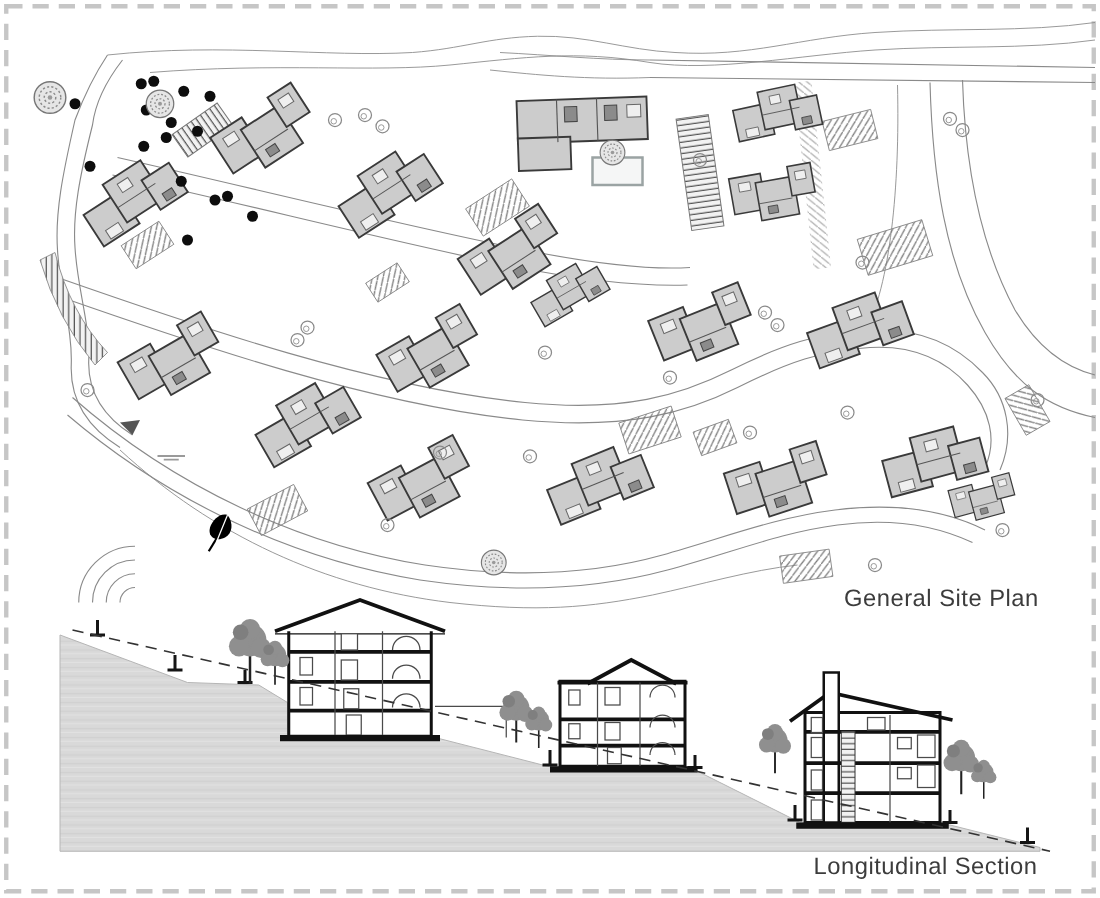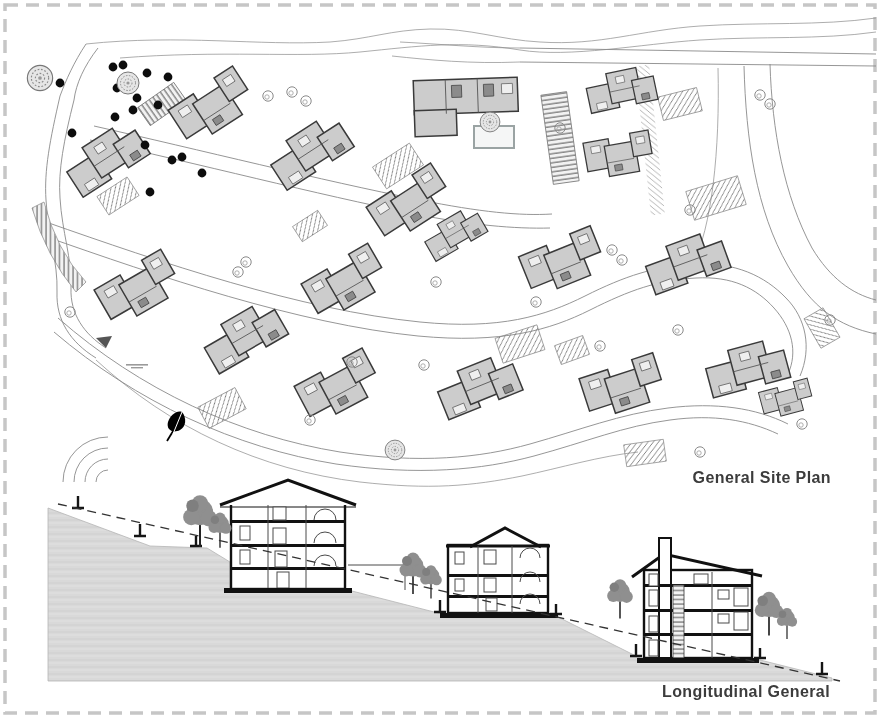--- a/index.html
+++ b/index.html
@@ -5,21 +5,21 @@
   :root{
     --background:#ffffff; --border-dash:#c6c6c6;
     --building-fill:#cccccc; --building-stroke:#3a3a3a; --emphasis-stroke:#141414;
     --road-line:#8a8a8a; --terrain-fill:#d9d9d9;
     --tree-plan-dark:#0d0d0d; --tree-plan-light:#8a8a8a; --tree-section:#8f8f8f;
     --section-ink:#111111; --label-text:#3c3c3c;
   }
   html,body{margin:0;padding:0;}
   body{background:#ffffff;font-family:"Liberation Sans",sans-serif;}
   .canvas{position:relative;width:880px;height:718px;background:var(--background);overflow:hidden;}
-  .label{position:absolute;color:var(--label-text);font-size:16px;letter-spacing:.4px;white-space:nowrap;font-weight:bold;}
+  .label{position:absolute;color:var(--label-text);font-size:19px;letter-spacing:.4px;white-space:nowrap;}
   .label.siteplan{top:469px;right:49px;}
   .label.section{top:683px;right:50px;}
   svg{position:absolute;top:0;left:0;}
   .road{fill:none;stroke:var(--road-line);stroke-width:.9;}
   .thin{stroke-width:.7;}
   .bldg{fill:var(--building-fill);stroke:var(--building-stroke);stroke-width:1.5;}
   .core{fill:#8b8b8b;stroke:#444;stroke-width:.8;}
   .notch{fill:#efefef;stroke:#666;stroke-width:.8;}
   .wall{fill:#ffffff;stroke:var(--section-ink);stroke-width:2.4;}
   .slab{fill:var(--section-ink);}
@@ -341,15 +341,15 @@
       <use href="#secTree" transform="translate(620,592) scale(.95)"></use>
       <use href="#secTree" transform="translate(769,606) scale(1.05)"></use>
       <use href="#secTree" transform="translate(787,618) scale(.75)"></use>
     </g>
 
     <line x1="58" y1="504" x2="840" y2="681" stroke="#333" stroke-width="1.3" stroke-dasharray="9 6"></line>
   </g>
 </svg>
 
 <div class="label siteplan">General Site Plan</div>
-<div class="label section">Longitudinal General</div>
+<div class="label section">Longitudinal Section</div>
 
 </div>
 
 </body></html>

